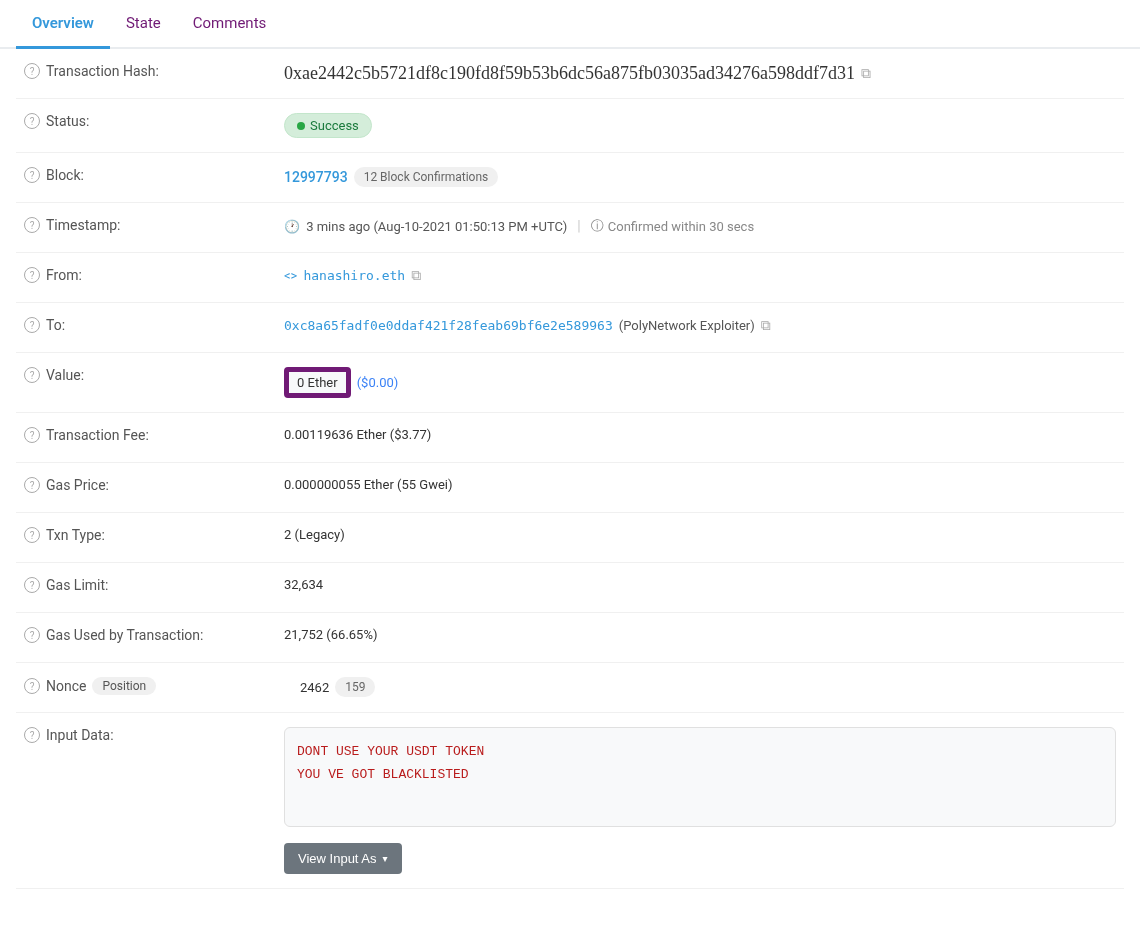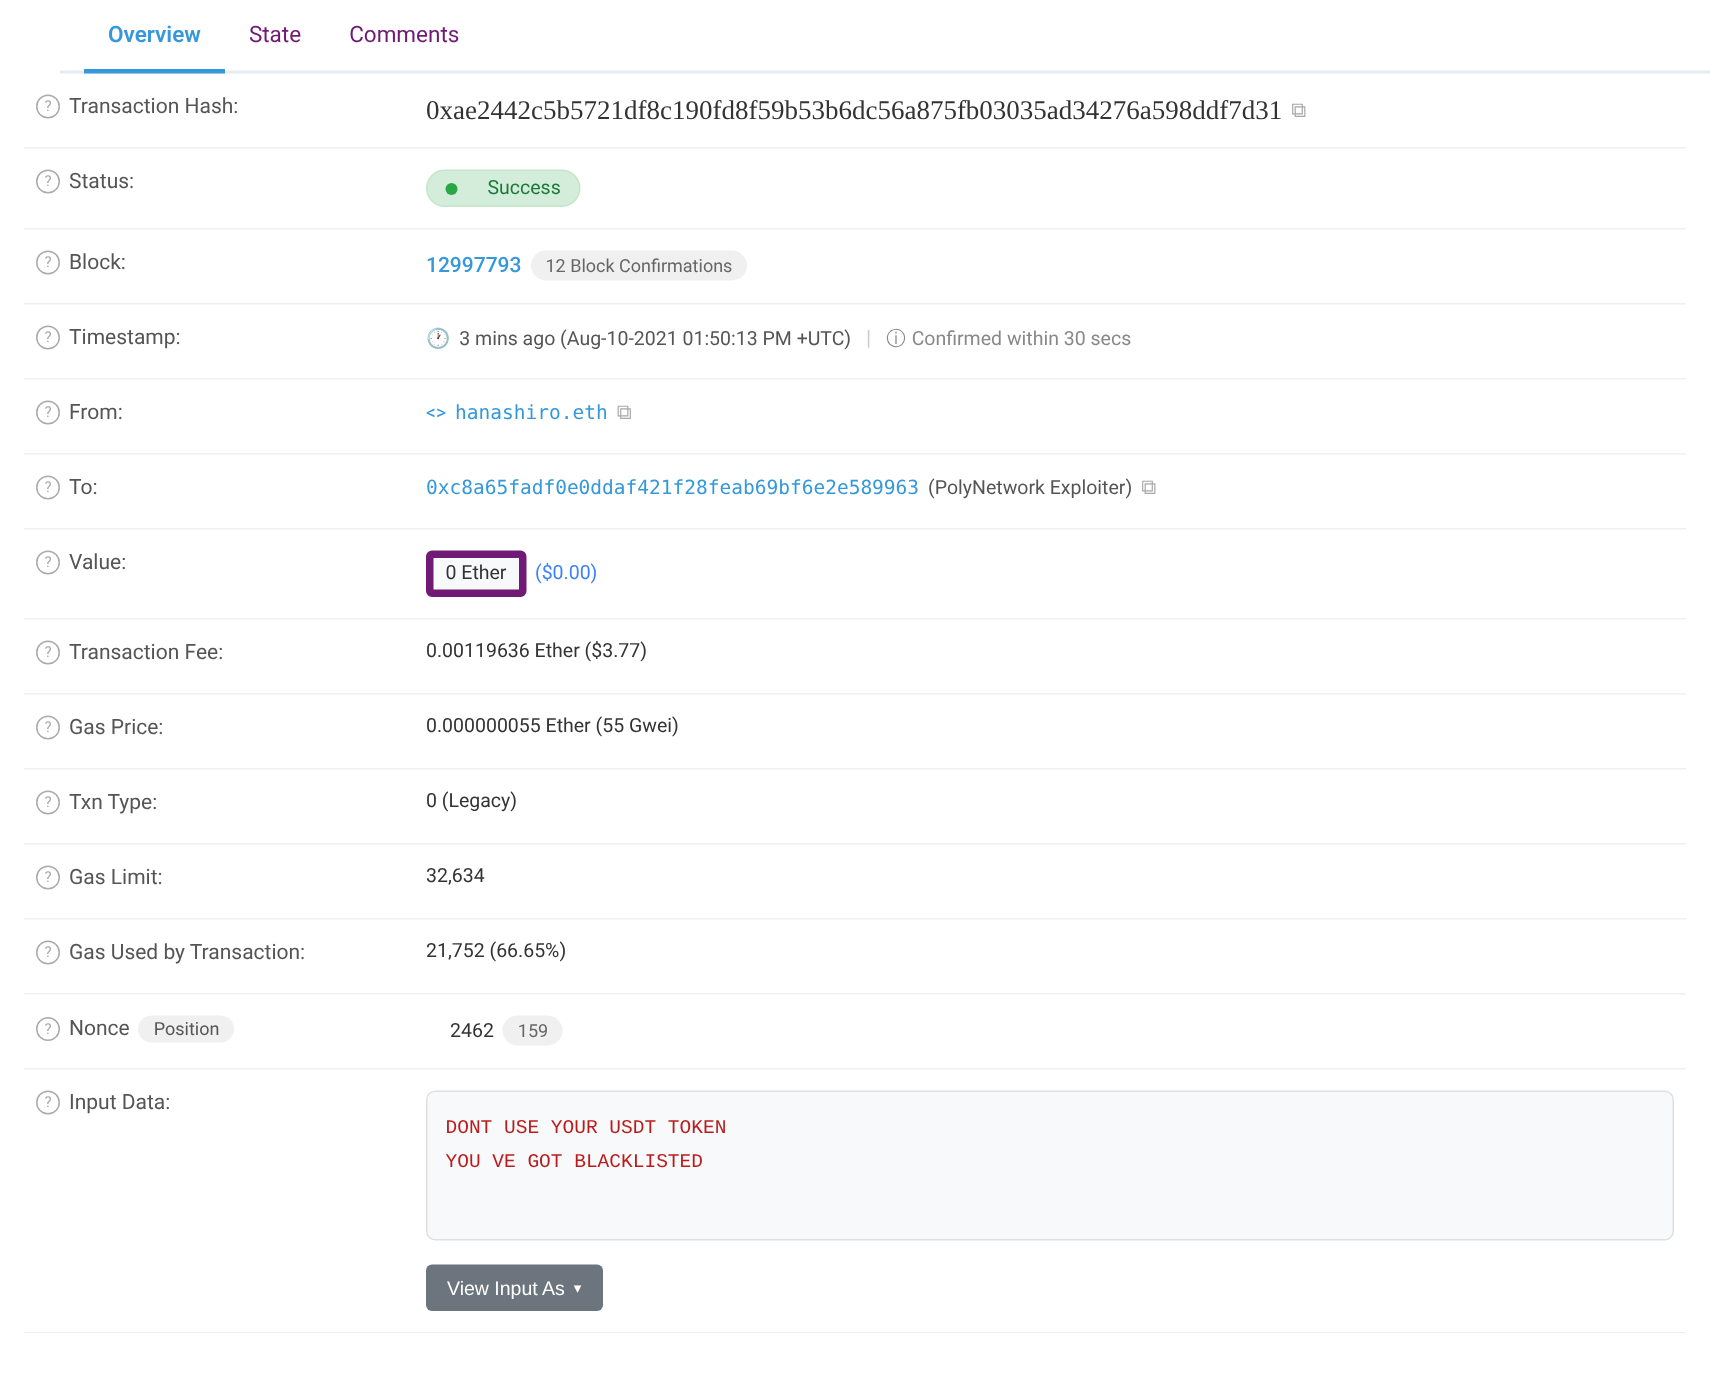--- a/index.html
+++ b/index.html
@@ -7,21 +7,20 @@
       font-family: -apple-system, BlinkMacSystemFont, 'Segoe UI', Roboto, sans-serif;
       font-size: 14px;
       color: #333;
       background: #fff;
     }
 
     .tabs {
       display: flex;
       border-bottom: 2px solid #e9ecef;
       padding: 0 16px;
-      margin-left: 40px;
     }
     .tab {
       padding: 14px 16px;
       cursor: pointer;
       font-size: 15px;
       color: #701a75;
       border-bottom: 3px solid transparent;
       margin-bottom: -2px;
     }
     .tab.active {
@@ -87,21 +86,21 @@
     }
 
     .status-badge {
       background: #d4edda;
       color: #1a7a3c;
       border: 1px solid #c3e6cb;
       border-radius: 20px;
       padding: 4px 12px;
       display: inline-flex;
       align-items: center;
-      gap: 20px;
+      gap: 5px;
       font-size: 13px;
     }
     .status-dot {
       width: 8px;
       height: 8px;
       border-radius: 50%;
       background: #28a745;
     }
 
     .block-link {
@@ -343,21 +342,21 @@
       <span class="fee-value">0.000000055 Ether (55 Gwei)</span>
     </div>
   </div>
 
   <div class="row">
     <div class="label-col">
       <span class="help-icon">?</span>
       <span>Txn Type:</span>
     </div>
     <div class="value-col">
-      <span class="fee-value">0 (Legacy)</span>
+      <span class="fee-value">2 (Legacy)</span>
     </div>
   </div>
 
   <div class="row">
     <div class="label-col">
       <span class="help-icon">?</span>
       <span>Gas Limit:</span>
     </div>
     <div class="value-col">
       <span class="fee-value">32,634</span>

